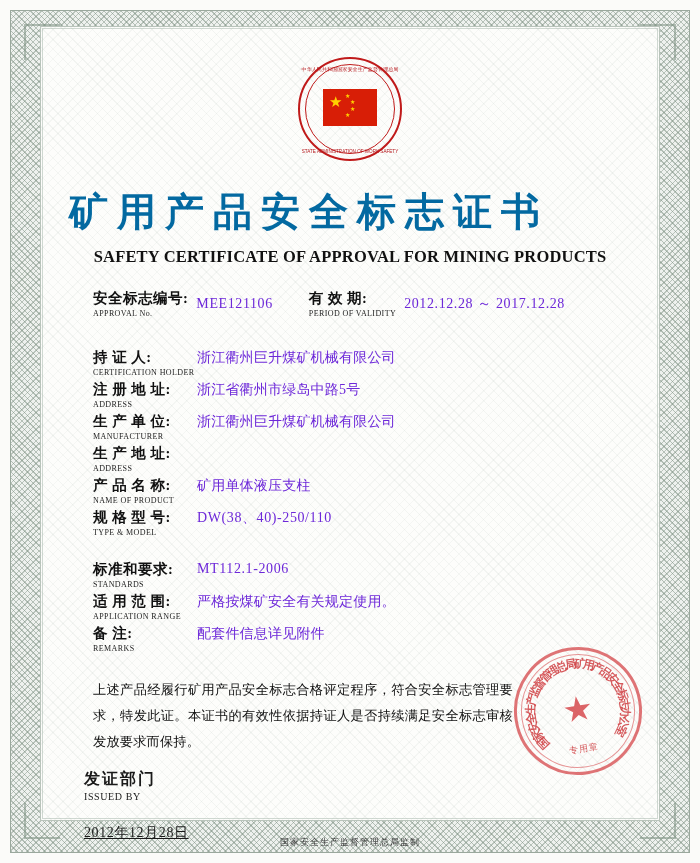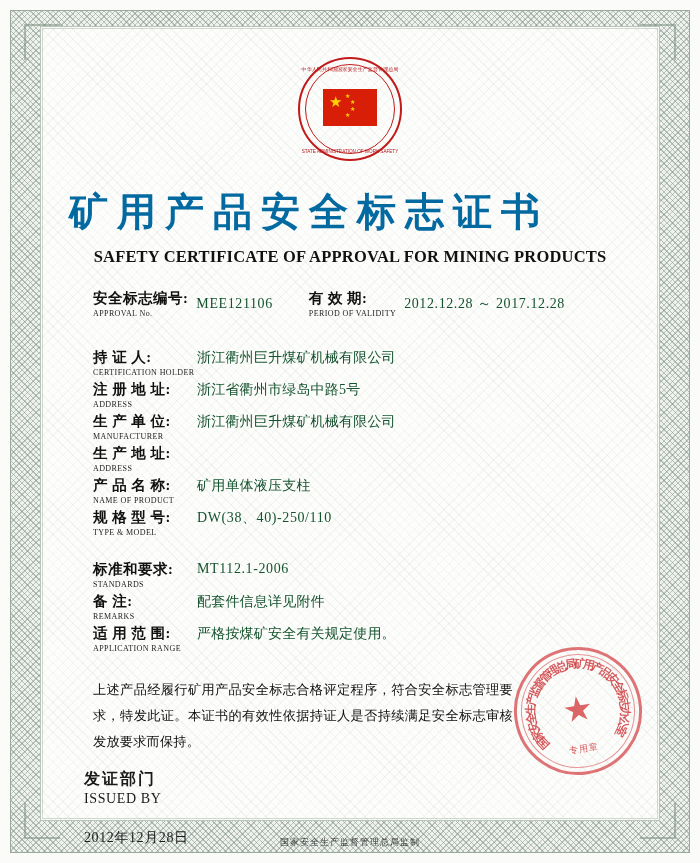--- a/index.html
+++ b/index.html
@@ -164,21 +164,21 @@
   .lab-en {
     font-size: 8px;
     letter-spacing: 0.4px;
     color: #222;
     margin-top: 1px;
     font-family: "Liberation Serif", serif;
     white-space: nowrap;
   }
   .val {
     font-size: 14px;
-    color: #14532d;
+    color: #6d28d9;
     padding-top: 1px;
     letter-spacing: 0.2px;
   }
   .val.mono {
     font-family: "Liberation Serif", serif;
     letter-spacing: 0.6px;
   }
 
   .toprow {
     display: flex;
@@ -205,28 +205,29 @@
     margin: 14px 0 0 0;
     position: relative;
     left: 24px;
   }
   .issue-cn {
     font-size: 16px;
     font-weight: bold;
     letter-spacing: 2px;
   }
   .issue-en {
-    font-size: 14px;
+    font-size: 10px;
     letter-spacing: 0.6px;
     margin-top: 1px;
   }
   .issue-date {
     font-size: 14px;
     margin-top: 22px;
     letter-spacing: 0.6px;
+    text-decoration: underline;
   }
 
   
   .seal {
     position: absolute;
     right: 58px;
     bottom: 88px;
     width: 122px; height: 122px;
     border: 3px solid rgba(205,30,35,0.72);
     border-radius: 50%;
@@ -383,32 +384,32 @@
       <div class="row">
         <div class="labelbox">
           <div class="lab-cn">标准和要求:</div>
           <div class="lab-en">STANDARDS</div>
         </div>
         <div class="val mono">MT112.1-2006</div>
       </div>
 
       <div class="row">
         <div class="labelbox">
+          <div class="lab-cn">适 用 范 围:</div>
+          <div class="lab-en">APPLICATION RANGE</div>
+        </div>
+        <div class="val">严格按煤矿安全有关规定使用。</div>
+      </div>
+
+      <div class="row">
+        <div class="labelbox">
           <div class="lab-cn">备 注:</div>
           <div class="lab-en">REMARKS</div>
         </div>
         <div class="val">配套件信息详见附件</div>
-      </div>
-
-      <div class="row">
-        <div class="labelbox">
-          <div class="lab-cn">适 用 范 围:</div>
-          <div class="lab-en">APPLICATION RANGE</div>
-        </div>
-        <div class="val">严格按煤矿安全有关规定使用。</div>
       </div>
 
     </div>
 
     <div class="note">上述产品经履行矿用产品安全标志合格评定程序，符合安全标志管理要求，特发此证。本证书的有效性依据持证人是否持续满足安全标志审核发放要求而保持。</div>
 
     <div class="issue-block">
       <div class="issue-cn">发证部门</div>
       <div class="issue-en">ISSUED BY</div>
       <div class="issue-date">2012年12月28日</div>

